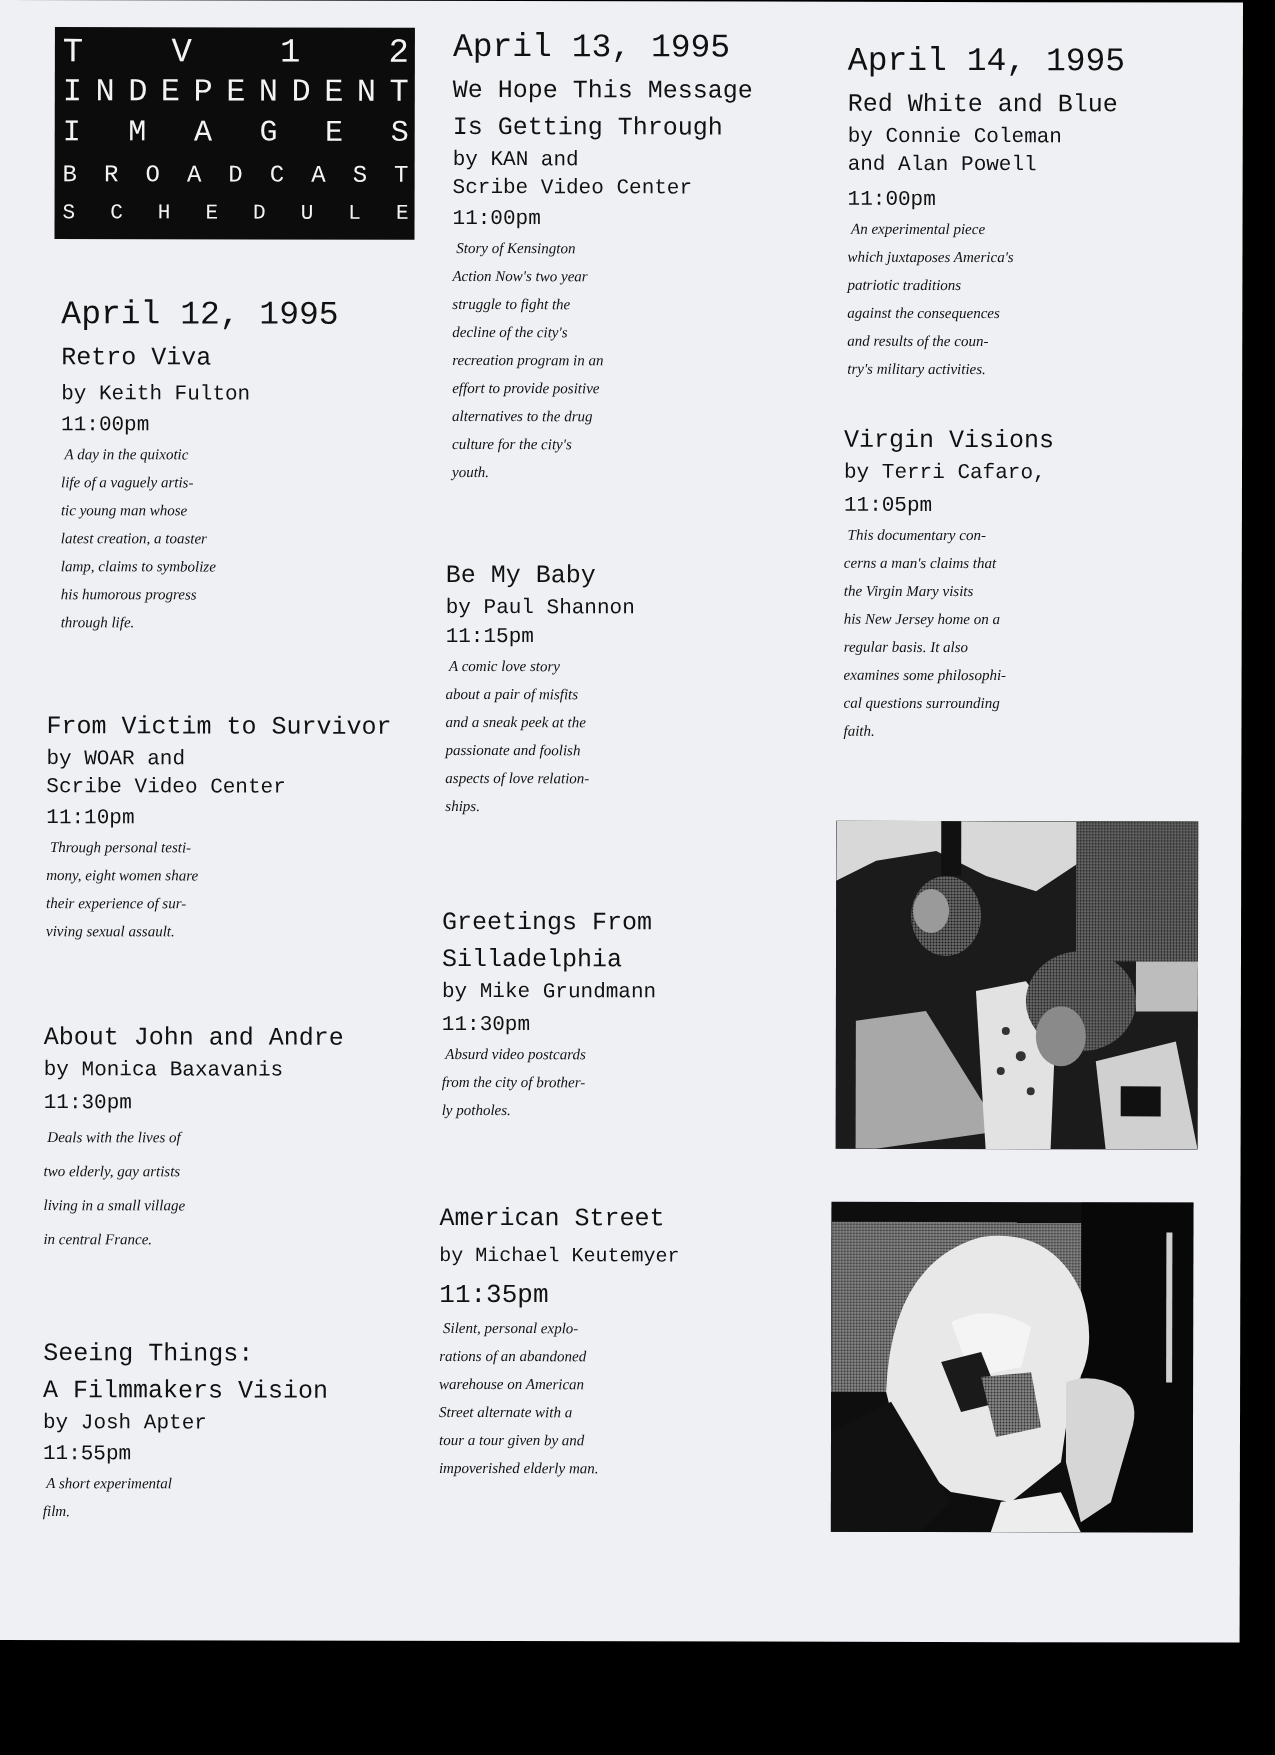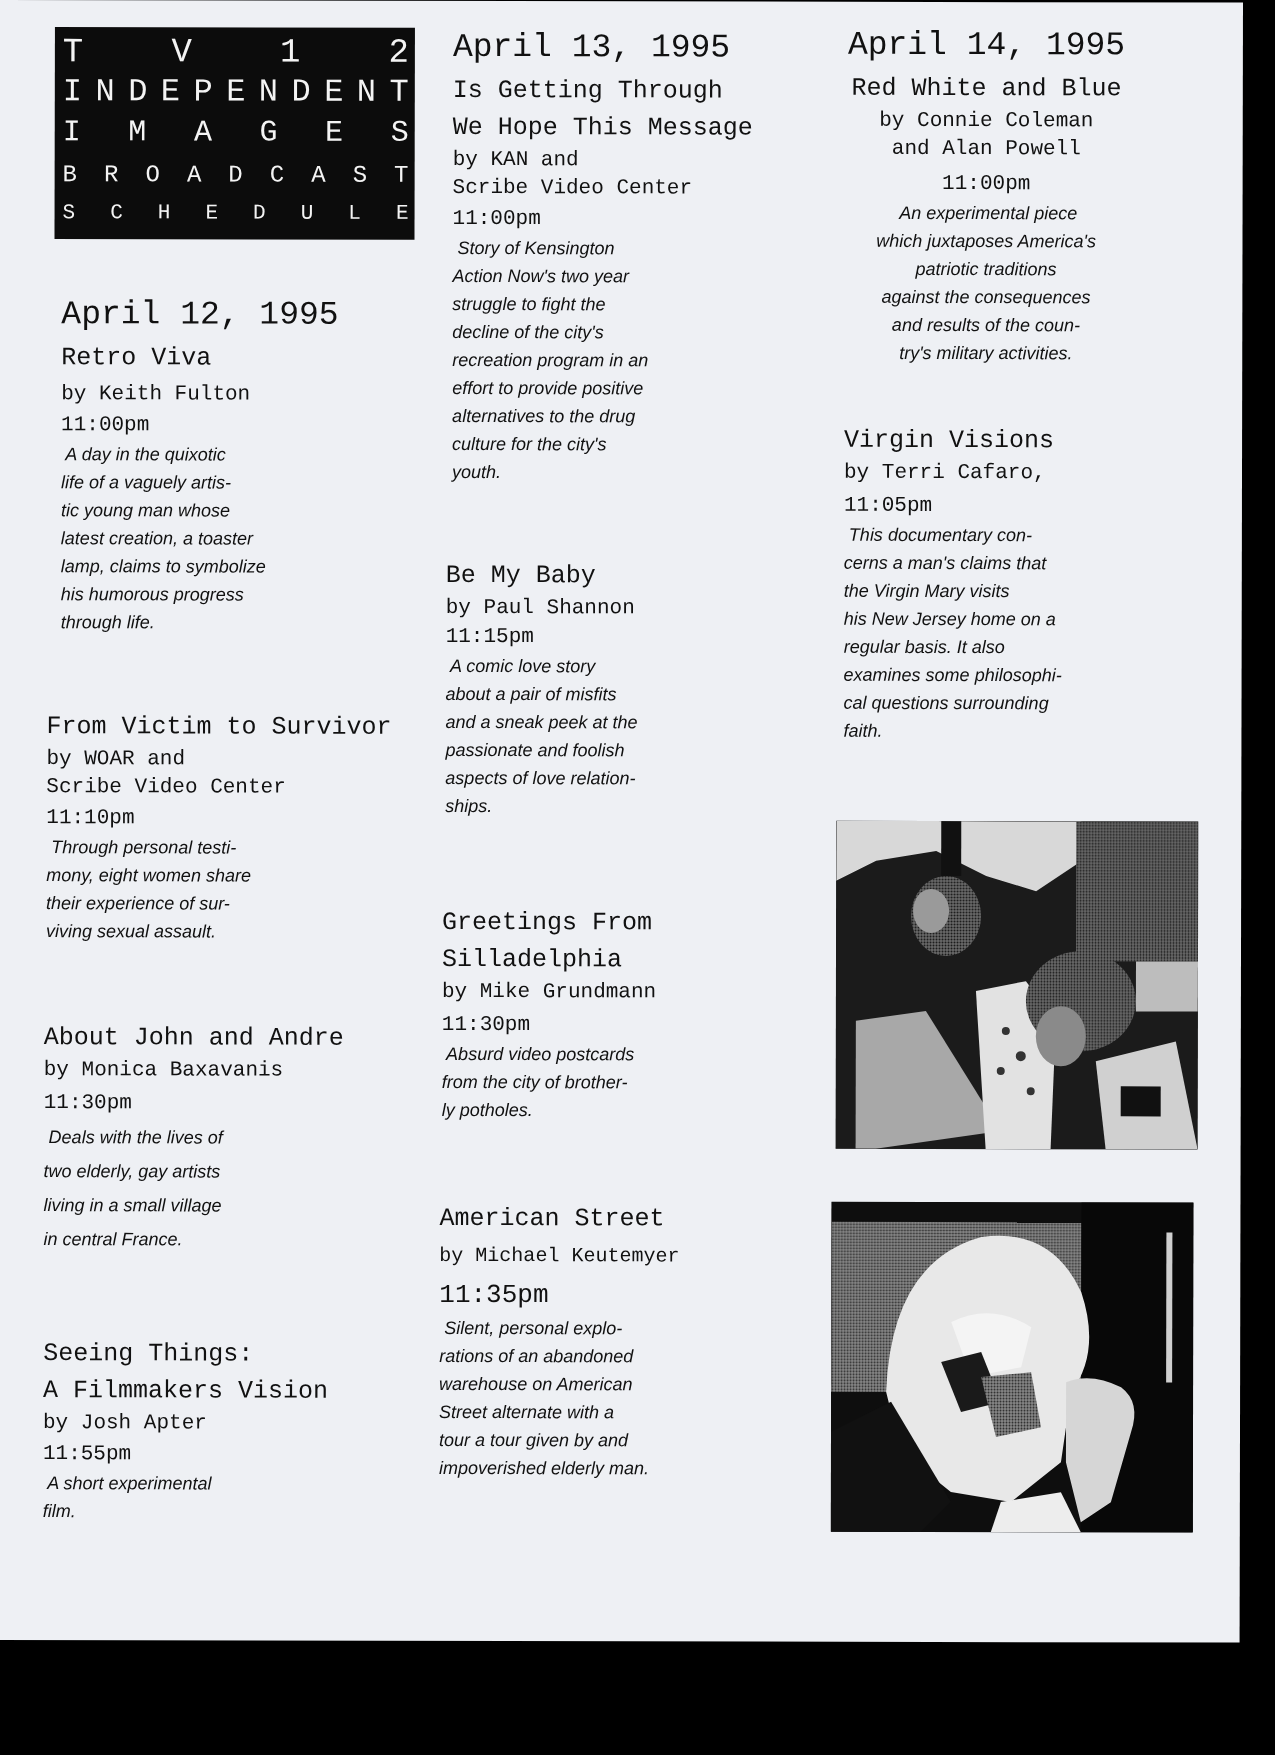--- a/index.html
+++ b/index.html
@@ -17,21 +17,21 @@
   .mh4 { top:134px; font-size:24px; font-family:"Liberation Mono", monospace; }
   .mh5 { top:174px; font-size:21px; font-family:"Liberation Mono", monospace; }
 
   .entry { position:absolute; }
   .date { font-size:33px; line-height:40px; margin-bottom:4px; white-space:nowrap; }
   .title { font-size:25px; line-height:37px; white-space:nowrap; }
   .title.big { font-size:20px; }
   .by { font-size:21px; line-height:28px; white-space:nowrap; }
   .time { font-size:21px; line-height:30px; margin-top:2px; }
   .time.big { font-size:26px; line-height:38px; }
-  .desc { font-style:italic; font-size:18px; line-height:28px; white-space:pre; font-family:Liberation Sans, sans-serif; }
+  .desc { font-style:italic; font-size:15px; line-height:28px; white-space:pre; font-family:Liberation Serif, serif; }
   .desc.tall { line-height:34px; margin-top:2px; }
 
   .photo { position:absolute; background:#222; overflow:hidden; }
   .photo svg { display:block; width:100%; height:100%; }
 </style>
 </head>
 <body>
 
 <div class="paper">
 
@@ -125,22 +125,22 @@
     <div class="title">Seeing Things:</div>
     <div class="title">A Filmmakers Vision</div>
     <div class="by">by Josh Apter</div>
     <div class="time">11:55pm</div>
     <div class="desc"> A short experimental
 film.</div>
   </div>
 
   <div class="entry" style="left:453px; top:27px;">
     <div class="date">April 13, 1995</div>
+    <div class="title">We Hope This Message</div>
     <div class="title">Is Getting Through</div>
-    <div class="title">We Hope This Message</div>
     <div class="by">by KAN and</div>
     <div class="by">Scribe Video Center</div>
     <div class="time">11:00pm</div>
     <div class="desc"> Story of Kensington
 Action Now's two year
 struggle to fight the
 decline of the city's
 recreation program in an
 effort to provide positive
 alternatives to the drug
@@ -175,21 +175,21 @@
     <div class="title big">by Michael Keutemyer</div>
     <div class="time big">11:35pm</div>
     <div class="desc"> Silent, personal explo-
 rations of an abandoned
 warehouse on American
 Street alternate with a
 tour a tour given by and
 impoverished elderly man.</div>
   </div>
 
-  <div class="entry" style="left:848px; top:24px;text-align:center;">
+  <div class="entry" style="left:848px; top:40px;">
     <div class="date">April 14, 1995</div>
     <div class="title">Red White and Blue</div>
     <div class="by">by Connie Coleman</div>
     <div class="by">and Alan Powell</div>
     <div class="time" style="margin-top:6px">11:00pm</div>
     <div class="desc"> An experimental piece
 which juxtaposes America's
 patriotic traditions
 against the consequences
 and results of the coun-

